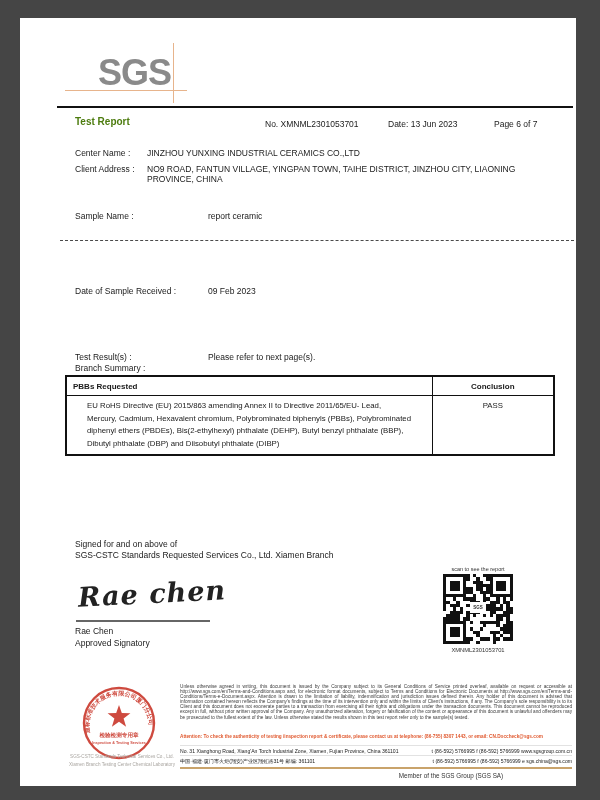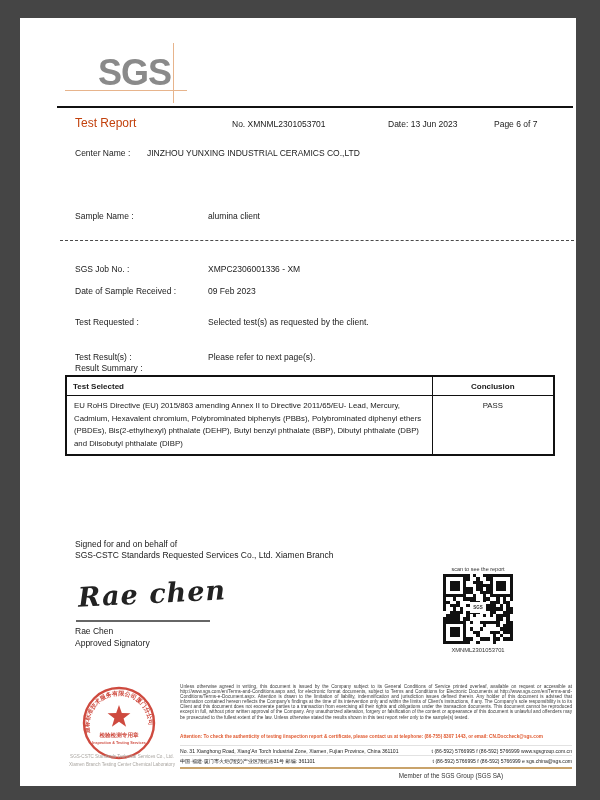--- a/index.html
+++ b/index.html
@@ -7,40 +7,40 @@
   body { font-family:"Liberation Sans", sans-serif; background:#454545; position:relative; overflow:hidden; }
   #frame { position:absolute; left:0; top:0; width:600px; height:800px; background:#454545; }
   #page { position:absolute; left:20px; top:18px; width:556px; height:768px; background:#ffffff; color:#1a1a1a; }
 
   
   .sgs-logo { position:absolute; left:78px; top:34px; font-size:36px; font-weight:bold; letter-spacing:-1px; color:#8a8a8a; font-family:"Liberation Sans", sans-serif; }
   .logo-hline { position:absolute; left:45px; top:72px; width:122px; height:1px; background:#e7b48c; }
   .logo-vline { position:absolute; left:153px; top:25px; width:1px; height:60px; background:#e7b48c; }
 
   .header-rule { position:absolute; left:37px; top:88px; width:516px; height:2px; background:#111; }
-  .report-title { position:absolute; left:55px; top:98px; font-size:12px; font-weight:normal; color:#c2410c; }
-  .hdr-no   { position:absolute; left:196px; top:101px; font-size:8.5px;padding-left:16px; }
+  .report-title { position:absolute; left:55px; top:98px; font-size:10px; font-weight:bold; color:#4d7c0f; }
+  .hdr-no   { position:absolute; left:229px; top:101px; font-size:8.5px;padding-left:16px; }
   .hdr-date { position:absolute; left:368px; top:101px; font-size:8.5px; }
   .hdr-page { position:absolute; left:474px; top:101px; font-size:8.5px; }
 
   .row { position:absolute; left:55px; font-size:8.5px; color:#1a1a1a; width:482px; }
   .lbl-s { display:inline-block; width:72px; vertical-align:top; }
   .lbl-l { display:inline-block; width:133px; vertical-align:top; }
   .val-wrap { display:inline-block; width:404px; vertical-align:top; }
 
   .dashed-sep { position:absolute; left:40px; top:222px; width:514px; border-top:1.5px dashed #4a4a4a; }
 
   .result-summary { position:absolute; left:55px; top:345px; font-size:8.5px; }
 
   
   .sum-table { position:absolute; left:45px; top:357px; width:490px; border:2px solid #111; border-collapse:collapse; font-size:7.8px; }
   .sum-table th, .sum-table td { border:1.5px solid #111; }
   .sum-table th { text-align:left; font-weight:bold; padding:4px 6px; font-size:8px; }
   .sum-table th.conc, .sum-table td.conc { width:122px; text-align:center; vertical-align:top; padding-top:5px; }
-  .sum-table td.test { padding:4px 7px; line-height:12.5px;margin-top:38px; }
+  .sum-table td.test { padding:4px 20px; line-height:12.5px;margin-top:38px; }
 
   
   .signed-1 { position:absolute; left:55px; top:521px; font-size:8.5px; }
   .signed-2 { position:absolute; left:55px; top:532px; font-size:8.5px; }
   .sig-script { position:absolute; left:58px; top:560px; font-size:27px; font-family:"DejaVu Serif", serif; font-style:italic; font-weight:bold; color:#222; transform:rotate(-3deg); letter-spacing:1px; }
   .sig-line { position:absolute; left:56px; top:602px; width:134px; height:2px; background:#666; }
   .sig-name { position:absolute; left:55px; top:608px; font-size:8.5px; }
   .sig-role { position:absolute; left:55px; top:620px; font-size:8.5px; }
 
   
@@ -74,54 +74,51 @@
 
     <div class="header-rule"></div>
     <div class="report-title">Test Report</div>
     <div class="hdr-no">No. XMNML2301053701</div>
     <div class="hdr-date">Date: 13 Jun 2023</div>
     <div class="hdr-page">Page 6 of 7</div>
 
     <div class="row" style="top:130px;">
       <span class="lbl-s">Center Name :</span><span>JINZHOU YUNXING INDUSTRIAL CERAMICS CO.,LTD</span>
     </div>
+    <div class="row" style="top:146px;">
+      <span class="lbl-s">Client Address :</span><span class="val-wrap">NO9 ROAD, FANTUN VILLAGE, YINGPAN TOWN, TAIHE DISTRICT, JINZHOU CITY, LIAONING PROVINCE, CHINA</span>
+    </div>
 
     <div class="row" style="top:193px;">
-      <span class="lbl-l">Sample Name :</span><span>alumina client</span>
+      <span class="lbl-l">Sample Name :</span><span>report ceramic</span>
     </div>
     <div class="dashed-sep"></div>
 
-    <div class="row" style="top:246px;">
-      <span class="lbl-l">SGS Job No. :</span><span>XMPC2306001336 - XM</span>
-    </div>
     <div class="row" style="top:268px;">
       <span class="lbl-l">Date of Sample Received :</span><span>09 Feb 2023</span>
-    </div>
-    <div class="row" style="top:299px;">
-      <span class="lbl-l">Test Requested :</span><span>Selected test(s) as requested by the client.</span>
     </div>
     <div class="row" style="top:334px;">
       <span class="lbl-l">Test Result(s) :</span><span>Please refer to next page(s).</span>
     </div>
-    <div class="result-summary">Result Summary :</div>
+    <div class="result-summary">Branch Summary :</div>
 
     <table class="sum-table">
       <tbody>
           <tr>
-        <th>Test Selected</th>
+        <th>PBBs Requested</th>
         <th class="conc">Conclusion</th>
       </tr>
       <tr>
         <td class="test">EU RoHS Directive (EU) 2015/863 amending Annex II to Directive 2011/65/EU- Lead, Mercury, Cadmium, Hexavalent chromium, Polybrominated biphenyls (PBBs), Polybrominated diphenyl ethers (PBDEs), Bis(2-ethylhexyl) phthalate (DEHP), Butyl benzyl phthalate (BBP), Dibutyl phthalate (DBP) and Diisobutyl phthalate (DIBP)</td>
         <td class="conc">PASS</td>
       </tr>
     </tbody>
       </table>
 
-    <div class="signed-1">Signed for and on behalf of</div>
+    <div class="signed-1">Signed for and on above of</div>
     <div class="signed-2">SGS-CSTC Standards Requested Services Co., Ltd. Xiamen Branch</div>
     <div class="sig-script">Rae chen</div>
     <div class="sig-line"></div>
     <div class="sig-name">Rae Chen</div>
     <div class="sig-role">Approved Signatory</div>
 
     <div class="qr-caption">scan to see the report</div>
     <div class="qr-box">
         <div style="background: rgb(17, 17, 17);"></div>
         <div style="background: rgb(17, 17, 17);"></div>

